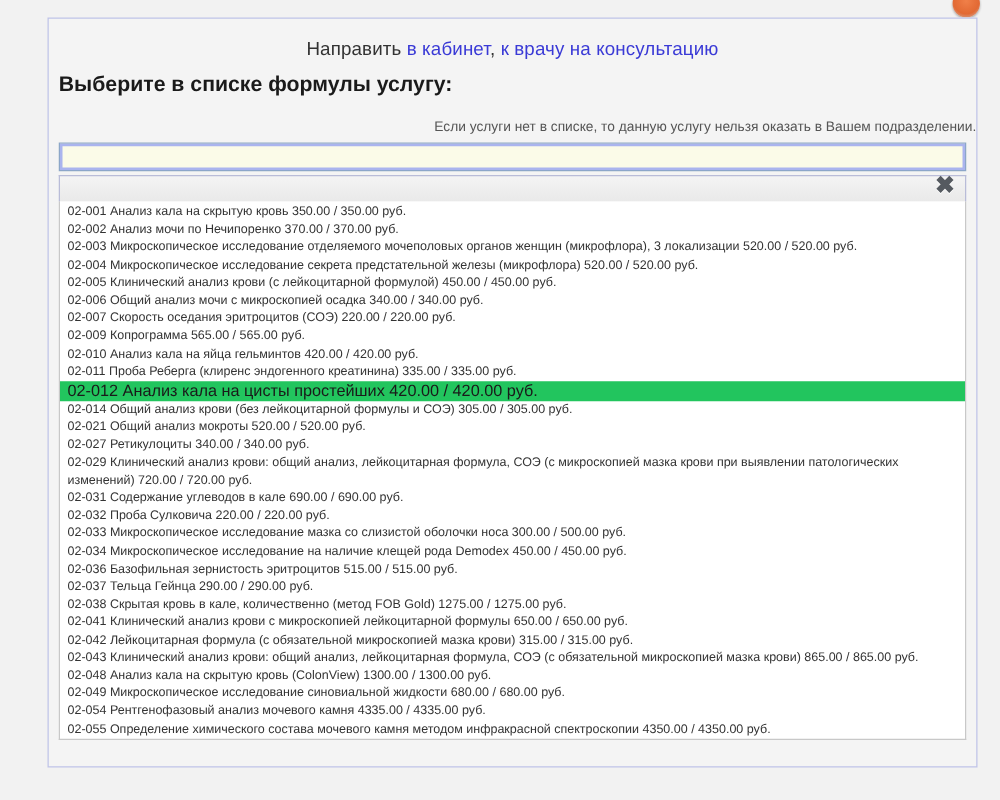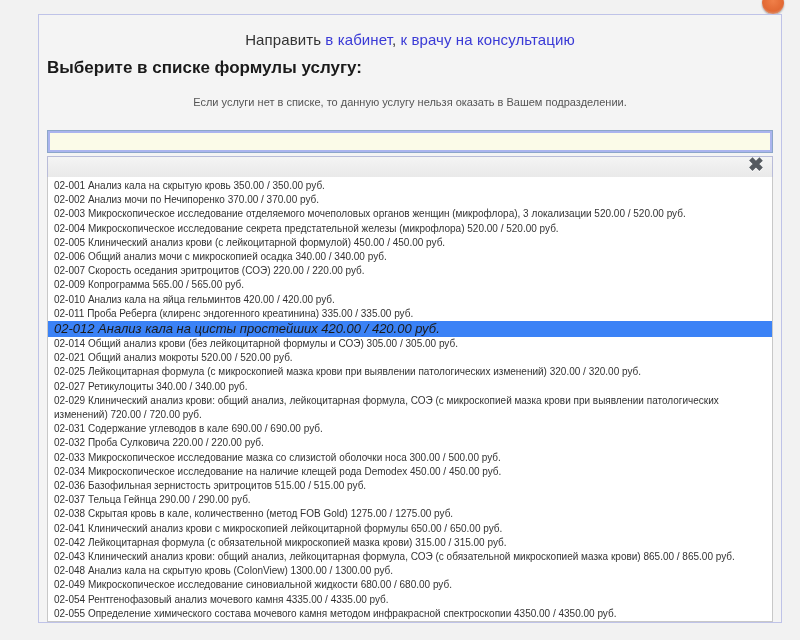--- a/index.html
+++ b/index.html
@@ -56,24 +56,24 @@
   #redirect-line .comma { color: #333333; }
 
   #page-title {
     font-size: 17px;
     font-weight: bold;
     color: #1a1a1a;
     padding: 10px 0 0 8px;
   }
 
   #hint-line {
-    text-align: center;
+    text-align: right;
     font-size: 11px;
     color: #555555;
-    padding: 18px 0 22px 0;
+    padding: 18px 0 6px 0;
   }
 
   
   #search-wrap {
     padding: 0 8px;
     position: relative;
   }
   #search-input {
     display: block;
     width: 100%;
@@ -126,25 +126,24 @@
   }
   .suggest-item {
     font-size: 10px;
     color: #333333;
     line-height: 14.2px;
     padding: 0 6px 0 6px;
     white-space: normal;
     cursor: default;
   }
   .suggest-item.active {
-    background: #3b82f6;
+    background: #22c55e;
     font-size: 13px;
     line-height: 16px;
     color: #1a1a1a;
-    font-style: italic;
   }
 </style>
 </head>
 <body>
 
 <div id="top-badge"></div>
 
 <div id="panel">
 
   <div id="redirect-line">
@@ -172,21 +171,20 @@
       <div class="suggest-item">02-004 Микроскопическое исследование секрета предстательной железы (микрофлора) 520.00 / 520.00 руб.</div>
       <div class="suggest-item">02-005 Клинический анализ крови (с лейкоцитарной формулой) 450.00 / 450.00 руб.</div>
       <div class="suggest-item">02-006 Общий анализ мочи с микроскопией осадка 340.00 / 340.00 руб.</div>
       <div class="suggest-item">02-007 Скорость оседания эритроцитов (СОЭ) 220.00 / 220.00 руб.</div>
       <div class="suggest-item">02-009 Копрограмма 565.00 / 565.00 руб.</div>
       <div class="suggest-item">02-010 Анализ кала на яйца гельминтов 420.00 / 420.00 руб.</div>
       <div class="suggest-item">02-011 Проба Реберга (клиренс эндогенного креатинина) 335.00 / 335.00 руб.</div>
       <div class="suggest-item active">02-012 Анализ кала на цисты простейших 420.00 / 420.00 руб.</div>
       <div class="suggest-item">02-014 Общий анализ крови (без лейкоцитарной формулы и СОЭ) 305.00 / 305.00 руб.</div>
       <div class="suggest-item">02-021 Общий анализ мокроты 520.00 / 520.00 руб.</div>
-      <div class="suggest-item">02-025 Лейкоцитарная формула (с микроскопией мазка крови при выявлении патологических изменений) 320.00 / 320.00 руб.</div>
       <div class="suggest-item">02-027 Ретикулоциты 340.00 / 340.00 руб.</div>
       <div class="suggest-item">02-029 Клинический анализ крови: общий анализ, лейкоцитарная формула, СОЭ (с микроскопией мазка крови при выявлении патологических изменений) 720.00 / 720.00 руб.</div>
       <div class="suggest-item">02-031 Содержание углеводов в кале 690.00 / 690.00 руб.</div>
       <div class="suggest-item">02-032 Проба Сулковича 220.00 / 220.00 руб.</div>
       <div class="suggest-item">02-033 Микроскопическое исследование мазка со слизистой оболочки носа 300.00 / 500.00 руб.</div>
       <div class="suggest-item">02-034 Микроскопическое исследование на наличие клещей рода Demodex 450.00 / 450.00 руб.</div>
       <div class="suggest-item">02-036 Базофильная зернистость эритроцитов 515.00 / 515.00 руб.</div>
       <div class="suggest-item">02-037 Тельца Гейнца 290.00 / 290.00 руб.</div>
       <div class="suggest-item">02-038 Скрытая кровь в кале, количественно (метод FOB Gold) 1275.00 / 1275.00 руб.</div>
       <div class="suggest-item">02-041 Клинический анализ крови с микроскопией лейкоцитарной формулы 650.00 / 650.00 руб.</div>

